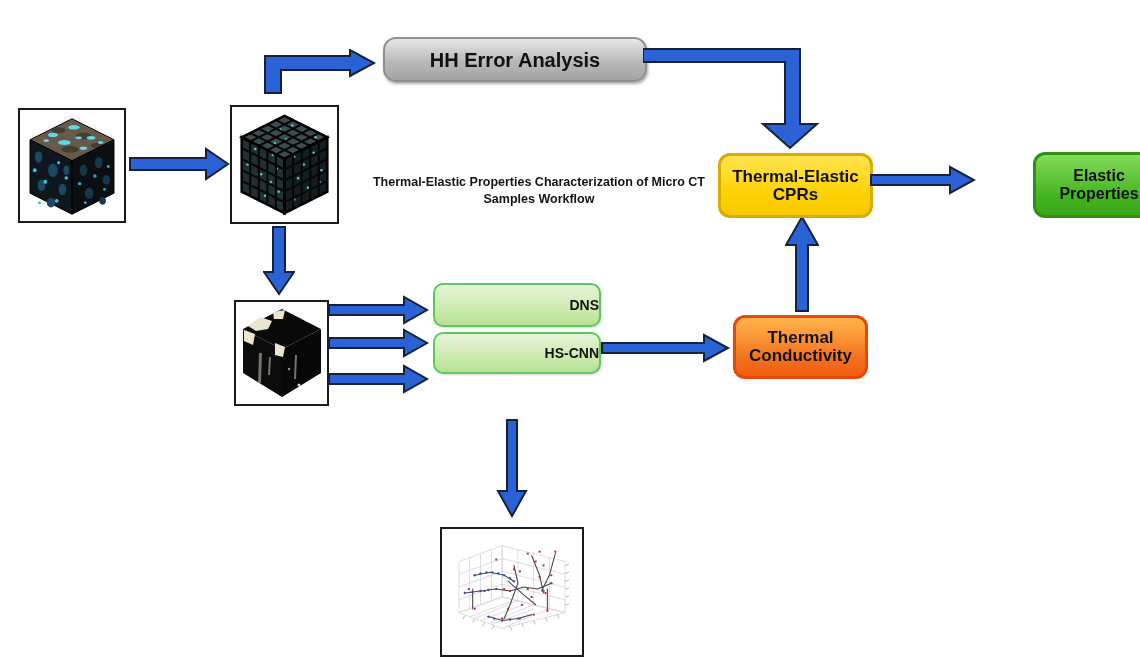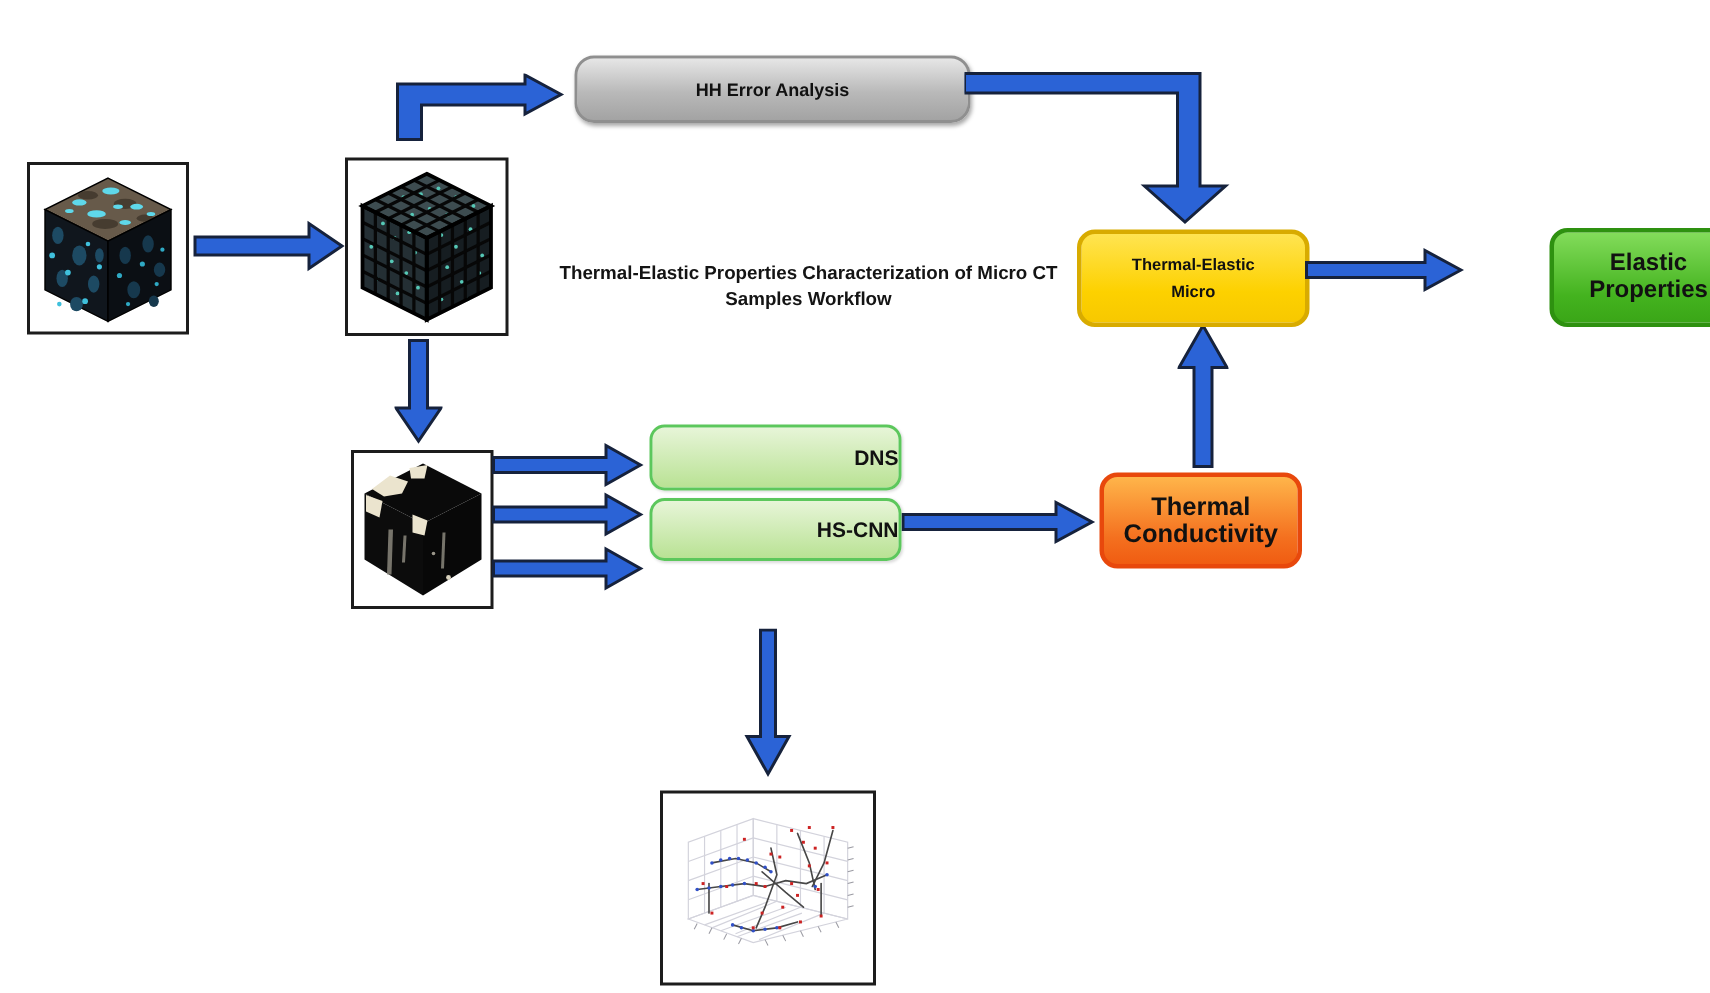--- a/index.html
+++ b/index.html
@@ -3,33 +3,33 @@
 <meta charset="utf-8">
 <style>
   html,body{margin:0;padding:0;background:#fff;}
   #canvas{position:relative;width:1140px;height:662px;background:#ffffff;overflow:hidden;
           font-family:"Liberation Sans", sans-serif;}
   .node{position:absolute;display:flex;flex-direction:column;align-items:center;justify-content:center;
         text-align:center;font-weight:bold;color:#111;line-height:18px;}
   .node span{display:block;}
   .hh-box{left:383px;top:37px;width:260px;height:41px;border-radius:13px;
           background:linear-gradient(#e6e6e6,#b9b9b9 55%,#a3a3a3);border:2px solid #8f8f8f;
-          box-shadow:1px 2px 3px rgba(0,0,0,.35);font-size:12px;}
+          box-shadow:1px 2px 3px rgba(0,0,0,.35);font-size:20px;}
   .green-light{left:433px;width:164px;border-radius:10px;
           background:linear-gradient(#e7f5d8,#b9e294);border:2px solid #5cc75c;
           box-shadow:1px 1px 2px rgba(0,0,0,.15);font-size:14px;align-items:flex-end;}
   .box-dns{top:283px;height:40px;}
   .box-hscnn{top:332px;height:38px;}
   .box-gnn{top:375px;height:40px;}
   .orange-box{left:733px;top:315px;width:129px;height:58px;border-radius:12px;
           background:linear-gradient(#ffb54a,#f4701f 70%,#f05c12);border:3px solid #e8480c;
           font-size:17px;align-items:center;}
   .yellow-box{left:718px;top:153px;width:149px;height:59px;border-radius:12px;
           background:linear-gradient(#ffe451,#fdd100 65%,#f7c800);border:3px solid #d8ab00;
-          font-size:11px;}
+          font-size:17px;}
   .green-bright{left:1005px;top:152px;width:126px;height:60px;border-radius:12px;
           background:linear-gradient(#83dc5b,#44b31f 70%,#3aa617);border:3px solid #2e9110;
           font-size:16px;margin-left:28px;}
   .img-frame{position:absolute;background:#fff;border:2px solid #1c1c1c;display:flex;
           align-items:center;justify-content:center;}
   .frame-sample{left:18px;top:108px;width:104px;height:111px;}
   .frame-voxel{left:230px;top:105px;width:105px;height:115px;}
   .frame-seg{left:234px;top:300px;width:91px;height:102px;}
   .frame-plot{left:440px;top:527px;width:140px;height:126px;border-width:2.5px;}
   .title{position:absolute;left:368px;top:174px;width:342px;text-align:center;
@@ -255,21 +255,21 @@
   </div>
 
   <div class="arrow" style="left:785px;top:215px;">
     <svg width="34" height="98" viewBox="0 0 34 98">
         <polygon points="11,96 11,30 1,30 17,2 33,30 23,30 23,96"></polygon>
       </svg>
   </div>
 
   <div class="node yellow-box">
     <span>Thermal-Elastic</span>
-    <span>Micro</span>
+    <span>CPRs</span>
   </div>
 
   <div class="arrow" style="left:870px;top:165px;">
     <svg width="106" height="30" viewBox="0 0 106 30">
         <polygon points="1,10 80,10 80,2 104,15 80,28 80,20 1,20"></polygon>
       </svg>
   </div>
 
   <div class="node green-bright">
     <span>Elastic</span>

